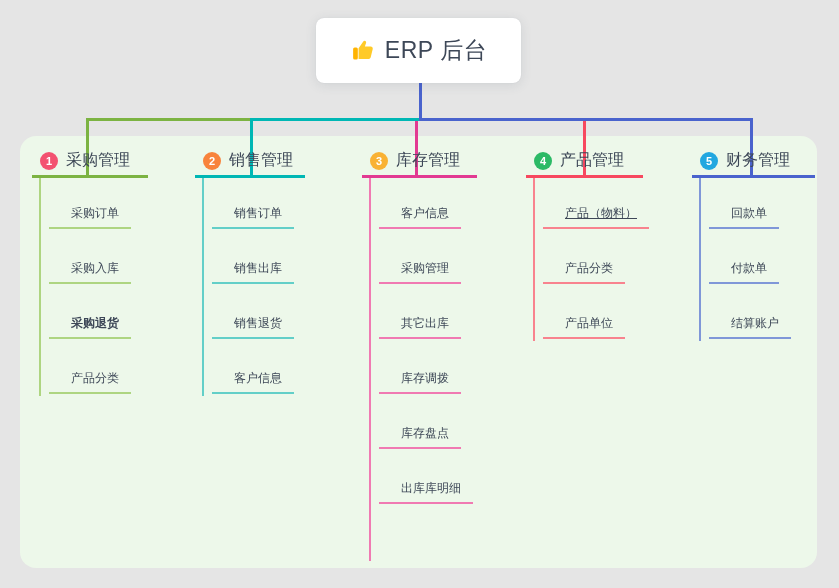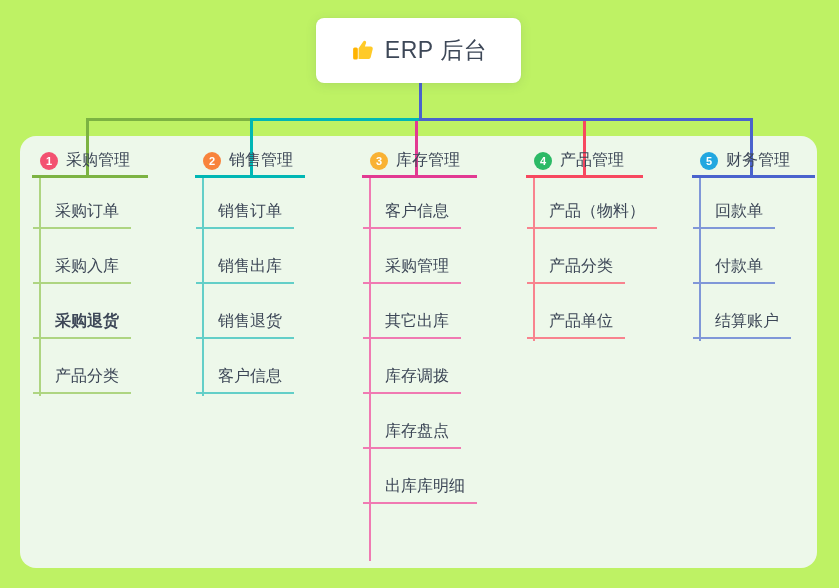--- a/index.html
+++ b/index.html
@@ -1,17 +1,17 @@
 <!DOCTYPE html>
 <html><head>
 <meta charset="utf-8">
 <style>
   html,body{margin:0;padding:0;}
   .stage{
-    position:relative;width:839px;height:588px;background:#bef264;overflow:hidden;
+    position:relative;width:839px;height:588px;background:#e5e5e5;overflow:hidden;
     font-family:"Liberation Sans","DejaVu Sans",sans-serif;color:#3d4757;
   }
   .panel{
     position:absolute;left:20px;top:136px;width:797px;height:432px;
     border-radius:16px;
   }
   .root-node{
     position:absolute;left:316px;top:18px;width:205px;height:65px;
     background:#ffffff;border-radius:8px;
     box-shadow:0 2px 12px rgba(60,70,90,.12), 0 0 1px rgba(60,70,90,.15);
@@ -28,22 +28,22 @@
   .badge{
     width:18px;height:18px;border-radius:50%;flex:0 0 auto;
     color:#ffffff;font-size:11px;font-weight:bold;line-height:18px;text-align:center;
   }
   .branch-title{font-size:16px;white-space:nowrap;}
   .spine{position:absolute;left:7px;top:32px;width:2px;}
   .children{position:relative;}
   .child{height:55px;display:flex;align-items:flex-end;}
   .child:first-child{height:51px;}
   .child-label{
-    box-sizing:border-box;margin-left:1px;padding:0 12px 5px 22px;
-    border-bottom:2px solid #999;font-size:16px;white-space:nowrap;
+    box-sizing:border-box;margin-left:17px;padding:0 12px 5px 22px;
+    border-bottom:2px solid #999;font-size:12px;white-space:nowrap;
   }
 </style>
 </head>
 <body>
 
 <div class="stage">
 
   <div class="panel" style="background: rgb(237, 248, 234);"></div>
 
   <div class="conn" style="left: 419px; top: 83px; width: 3px; height: 37px; background: rgb(74, 99, 205);"></div>
@@ -139,21 +139,21 @@
   </div>
 
   <div class="branch" style="left:526px">
     <div class="branch-header" style="width: 117px; border-color: rgb(247, 72, 95);">
       <span class="badge" style="background: rgb(44, 186, 102);">4</span>
       <span class="branch-title">产品管理</span>
     </div>
     <div class="spine" style="height: 163px; background: rgb(248, 131, 142);"></div>
     <div class="children">
       <div class="child">
-          <span class="child-label" style="border-color: rgb(248, 131, 142);">产品（物料）</span>
+          <span class="child-label" style="border-color: rgb(248, 131, 142); text-decoration: underline;">产品（物料）</span>
         </div>
       <div class="child">
           <span class="child-label" style="border-color: rgb(248, 131, 142); text-align: center;">产品分类</span>
         </div>
       <div class="child">
           <span class="child-label" style="border-color: rgb(248, 131, 142);">产品单位</span>
         </div>
     </div>
   </div>
 

